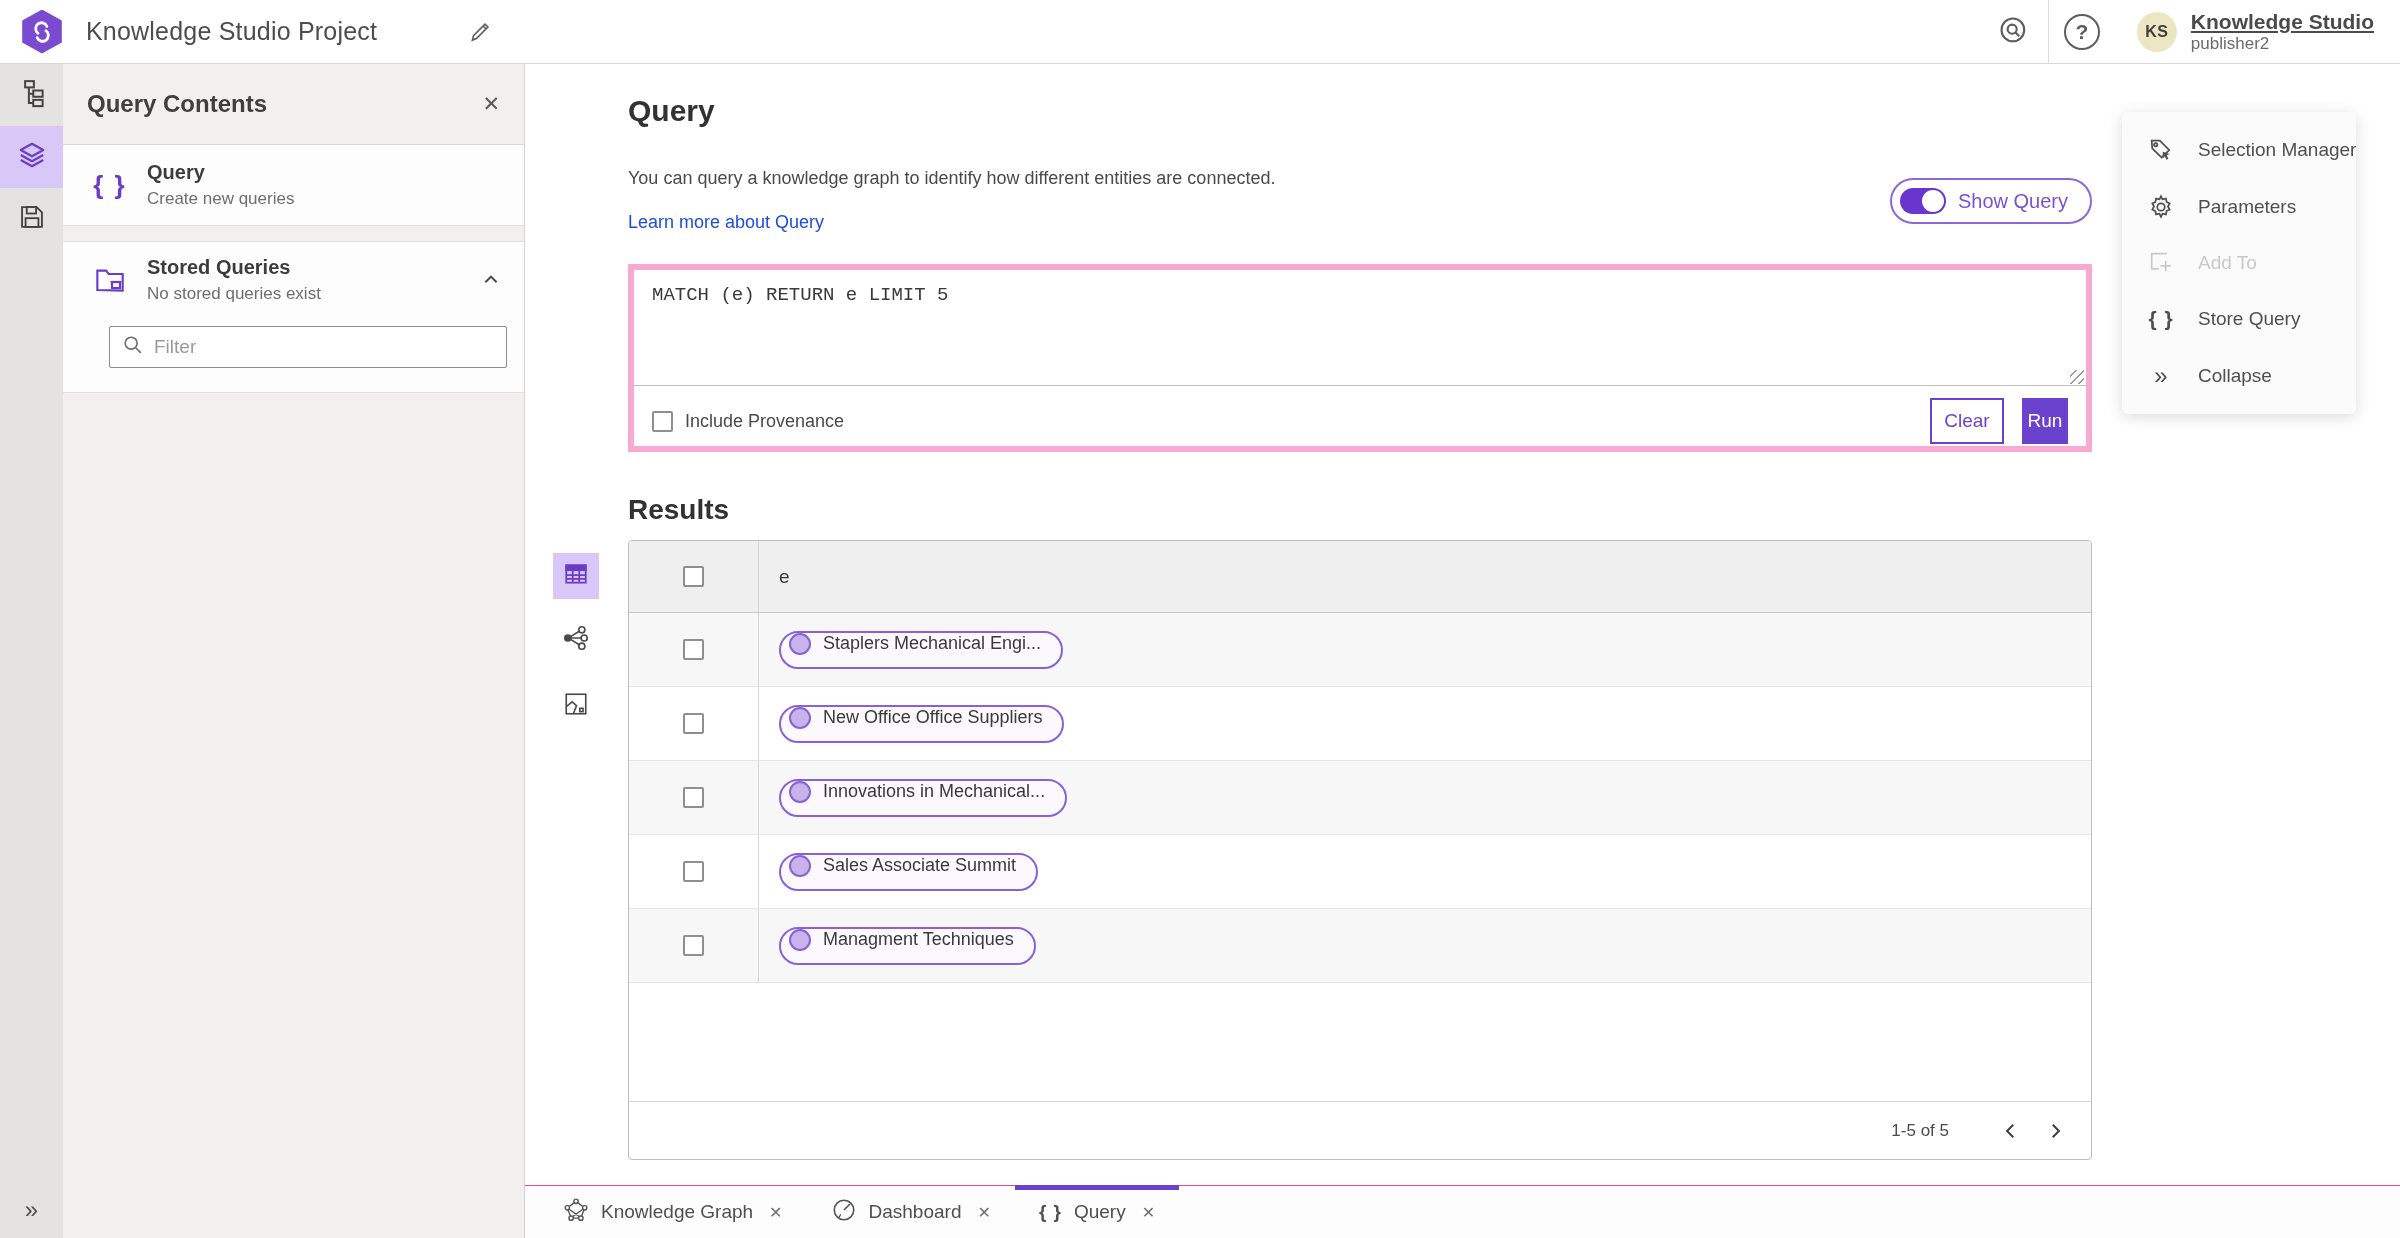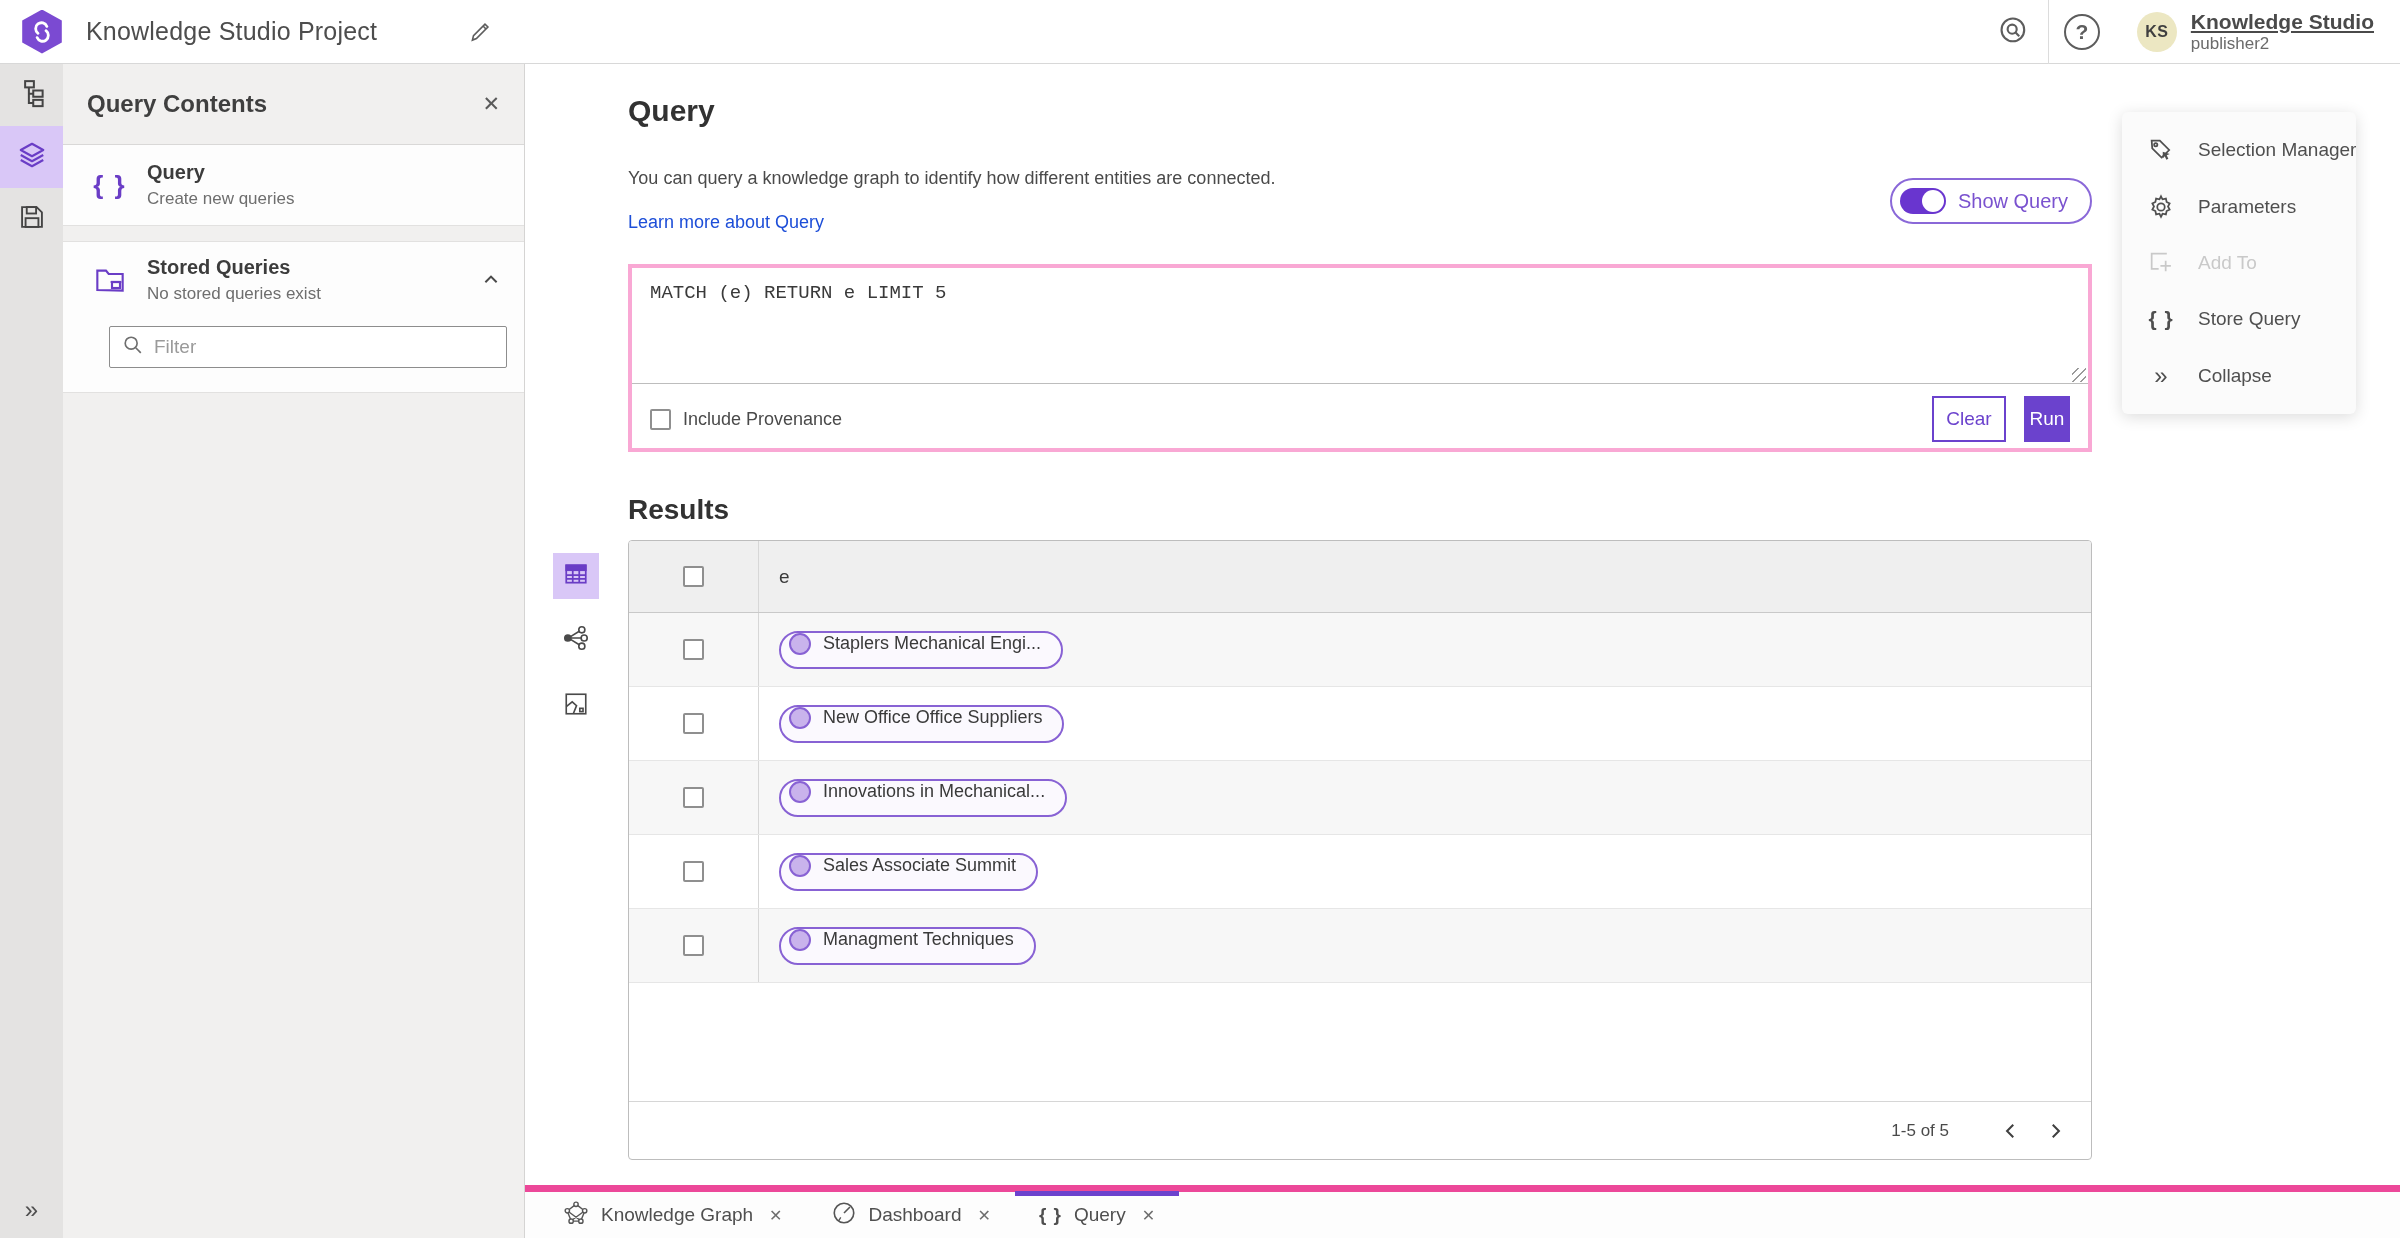--- a/index.html
+++ b/index.html
@@ -65,21 +65,21 @@
   .desc { position:absolute; left:103px; top:104px; font-size:18px; color:#4a4a4a; }
   .learn-link { position:absolute; left:103px; top:148px; font-size:18px; color:#1d4ed8; cursor:pointer; }
   .show-query { position:absolute; right:308px; top:114px; height:46px; padding:0 22px 0 8px;
                 border:2px solid #8a68d8; border-radius:24px; display:flex; align-items:center; gap:12px;
                 cursor:pointer; background:#ffffff; }
   .toggle-track { width:46px; height:26px; border-radius:14px; background:#6935cf; position:relative; }
   .toggle-knob { position:absolute; right:2px; top:2px; width:22px; height:22px; border-radius:50%; background:#ffffff; }
   .show-query-label { font-size:20px; color:#7a52cf; }
 
   .editor { position:absolute; left:103px; right:308px; top:200px; height:188px;
-            border:4px solid #f9a8d4; background:#ffffff; }
+            border:6px solid #f9a8d4; background:#ffffff; }
   .editor textarea { display:block; width:100%; height:116px; border:none; outline:none; resize:none;
             border-bottom:1px solid #bdbdbd; padding:14px 18px; font-family:"Liberation Mono", monospace;
             font-size:19px; color:#3a3a3a; }
   .resize-handle { position:absolute; right:2px; top:100px; width:14px; height:14px;
             background:repeating-linear-gradient(135deg, transparent 0 4px, #9a9a9a 4px 5.5px); }
   .editor-footer { height:70px; display:flex; align-items:center; padding:0 18px; }
   .checkbox { width:21px; height:21px; border:2px solid #8f8f8f; background:#ffffff; border-radius:2px;
               display:inline-block; cursor:pointer; flex:none; }
   .prov-label { font-size:18px; color:#4a4a4a; margin-left:12px; }
   .btn-clear { margin-left:auto; width:74px; height:46px; background:#ffffff; border:2px solid #6b42cd;
@@ -125,21 +125,21 @@
   .menu-item { display:flex; align-items:center; padding:0 8px 0 24px; height:52px; cursor:pointer; }
   .menu-item .mi-icon { width:30px; display:flex; justify-content:center; margin-right:22px; flex:none; }
   .menu-item .mi-label { font-size:19px; color:#4f4f4f; white-space:nowrap; }
   .menu-item.disabled { cursor:default; }
   .menu-item.disabled .mi-label { color:#c9c9c9; }
   .mi-braces { font-size:21px; font-weight:600; color:#4f4f4f; letter-spacing:1px; }
   .mi-collapse { font-size:24px; color:#4f4f4f; line-height:1; }
 
   
   .tabbar { position:absolute; left:525px; right:0; bottom:0; height:53px; background:#fdfdfd;
-            border-top:7px solid #ec4899; display:flex; align-items:stretch; padding-left:14px; z-index:15; }
+            border-top:1px solid #ec4899; display:flex; align-items:stretch; padding-left:14px; z-index:15; }
   .tab { position:relative; display:flex; align-items:center; gap:12px; padding:0 24px;
          font-size:19px; color:#4f4f4f; cursor:pointer; }
   .tab.active::before { content:""; position:absolute; left:0; right:0; top:-1px; height:5px; background:#6b42cd; }
   .tab-close { font-size:16px; color:#6e6e6e; margin-left:4px; cursor:pointer; }
   .tab-braces { font-size:19px; font-weight:600; color:#4f4f4f; letter-spacing:1px; }
 </style>
 </head>
 <body>
 
 <div class="app">

